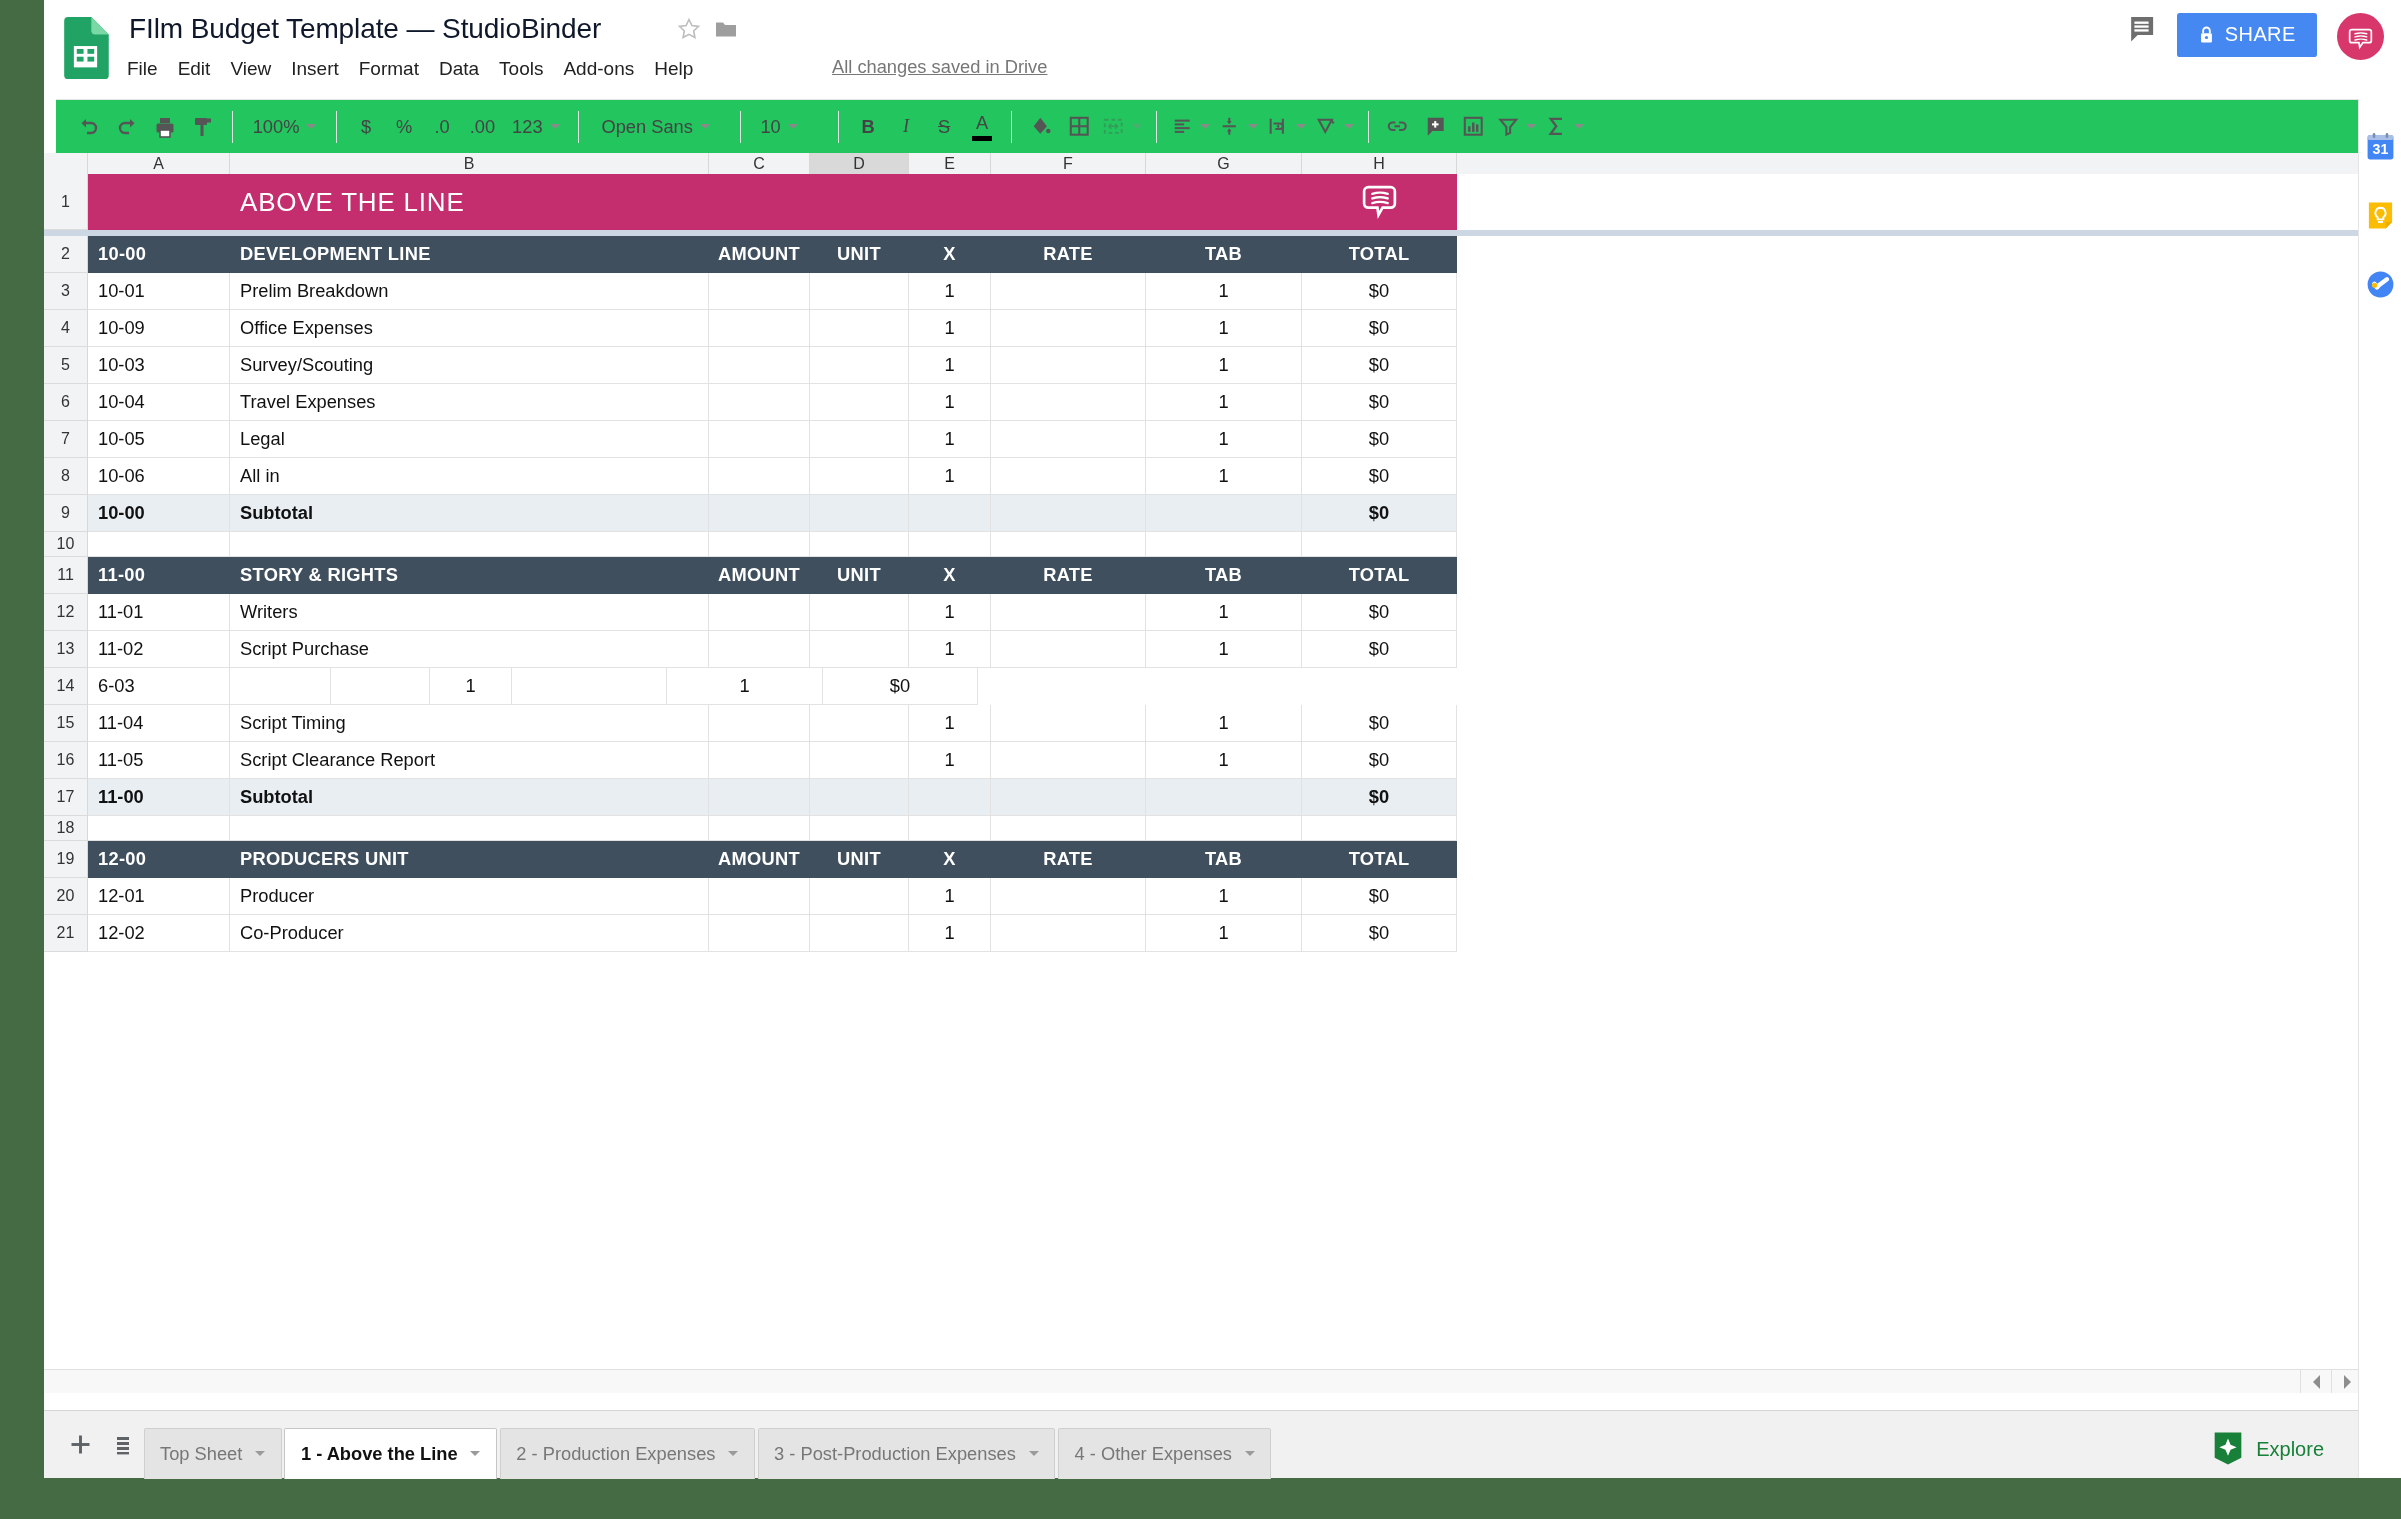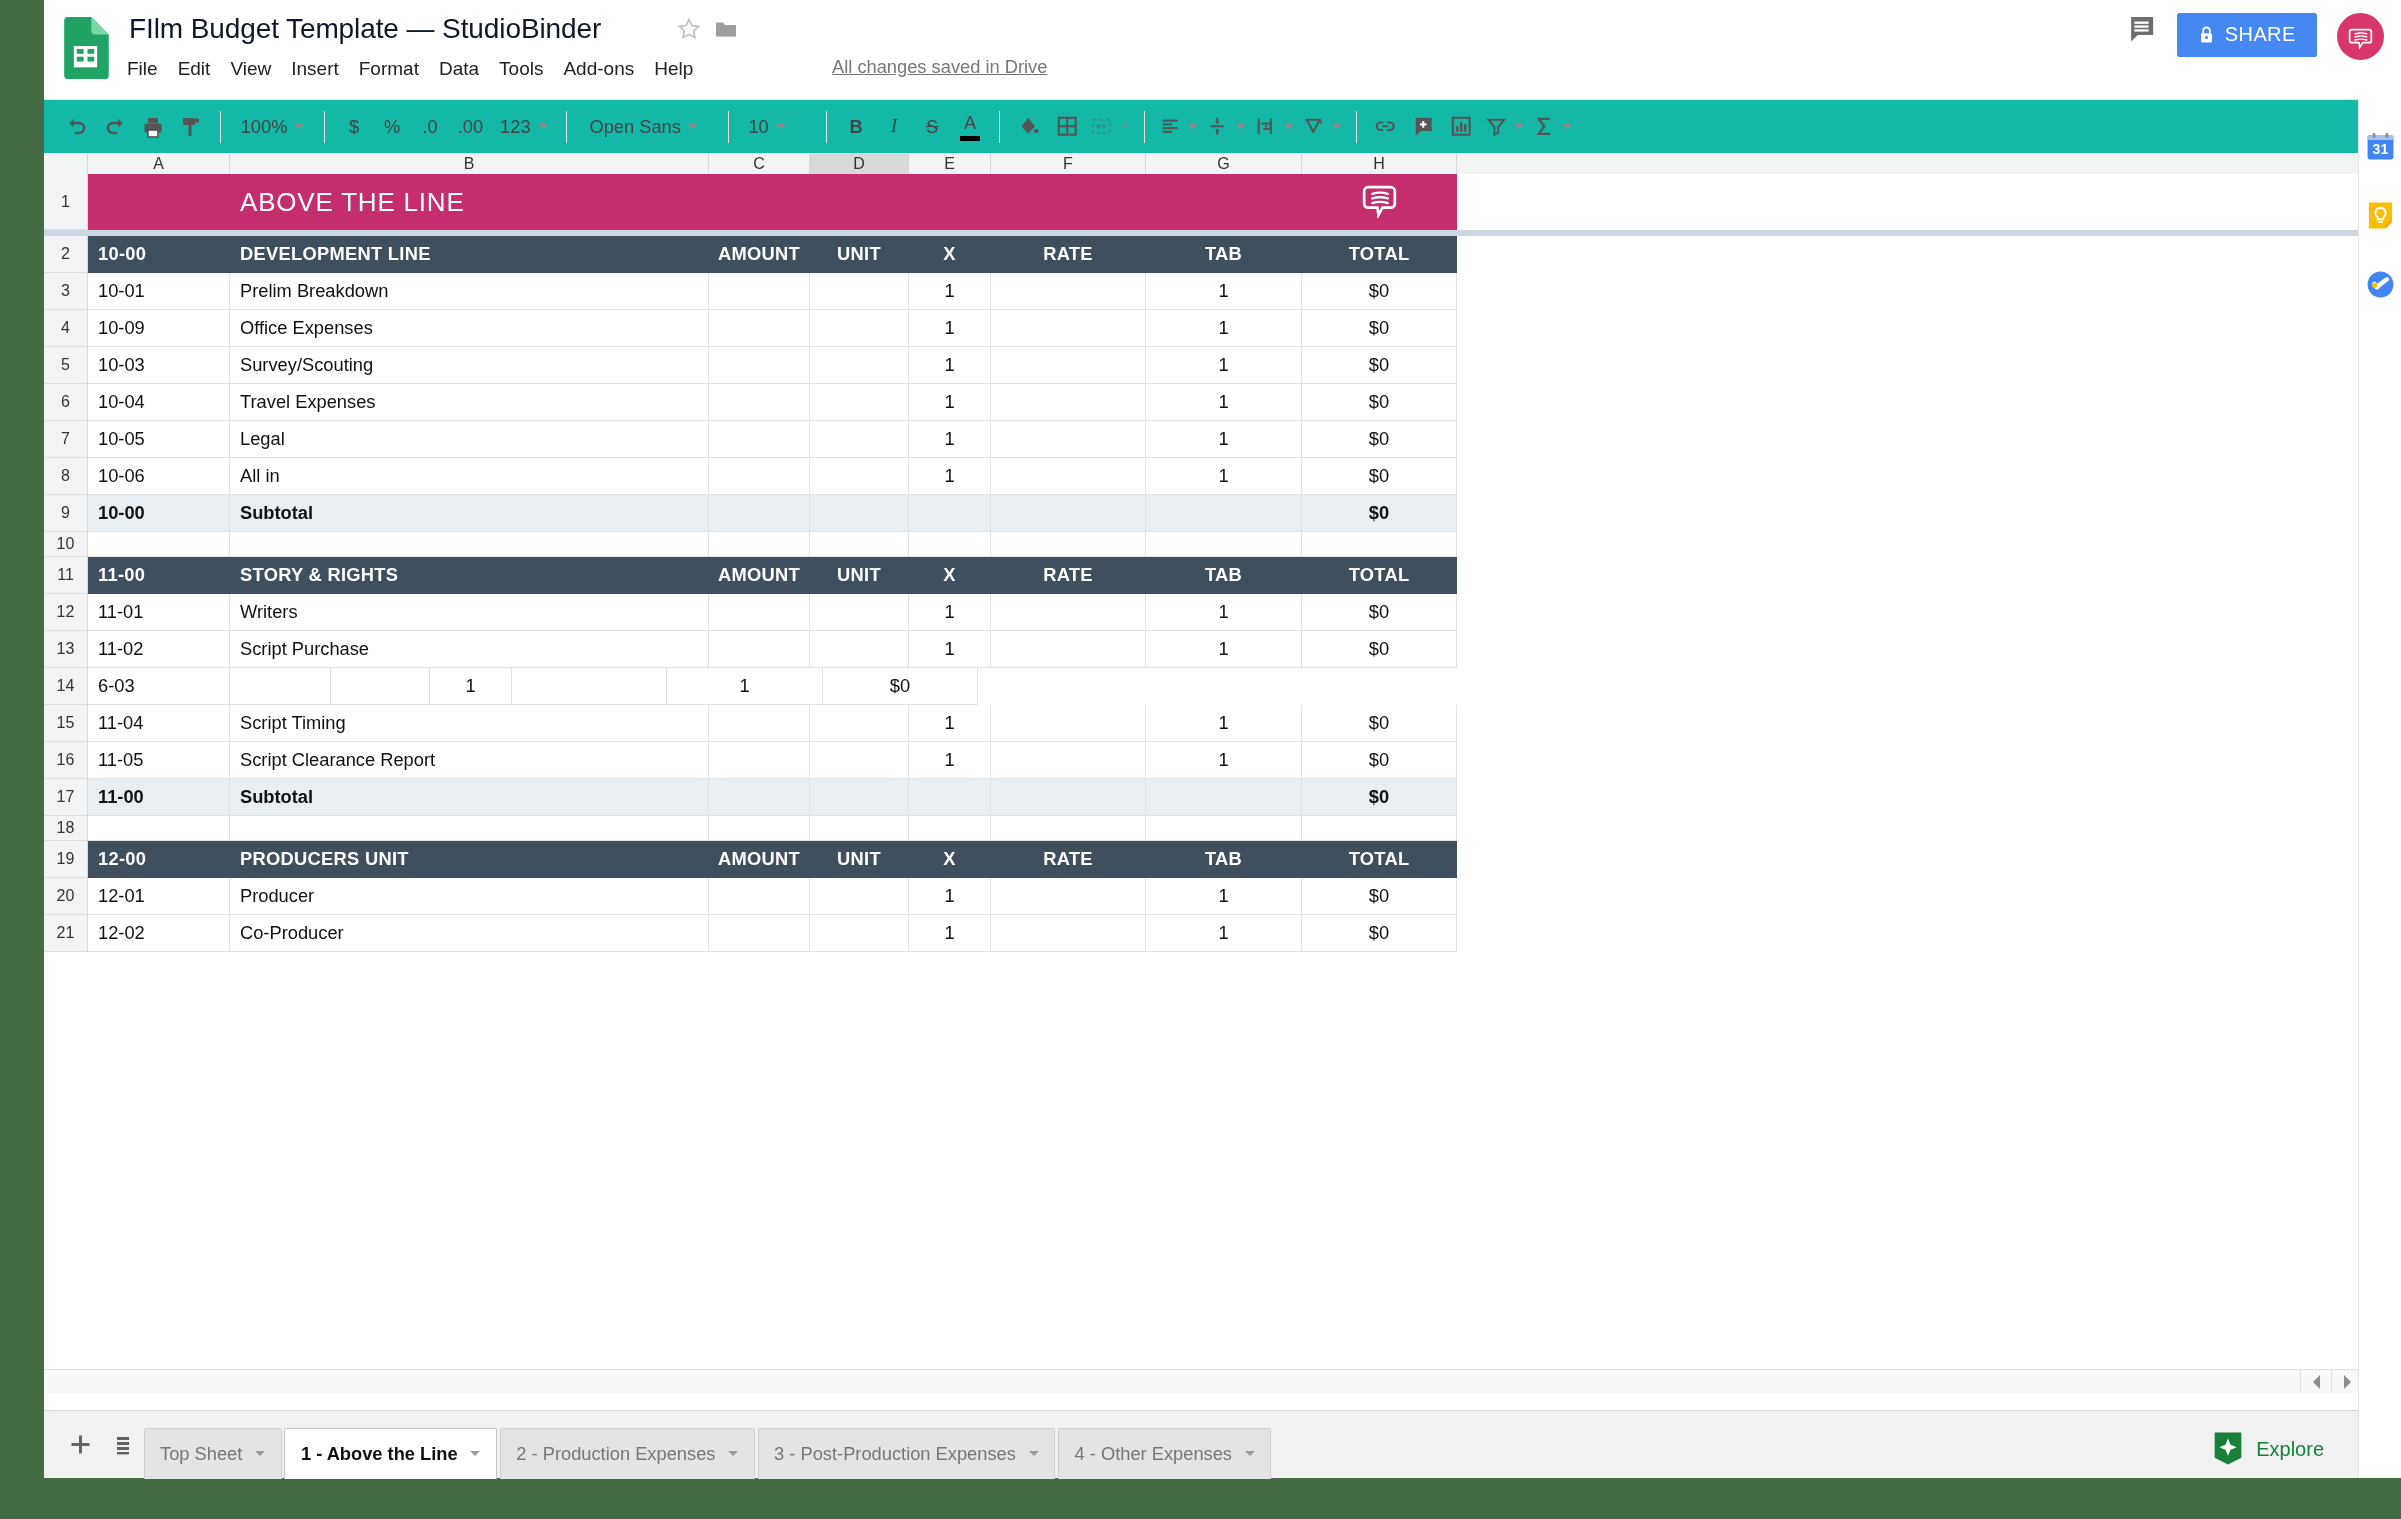--- a/index.html
+++ b/index.html
@@ -62,23 +62,23 @@
     cursor:pointer;
   }
   .lock-icon { width:17px; height:20px; }
   .avatar {
     width:47px; height:47px; border-radius:50%;
     background:#d8376c; display:flex; align-items:center; justify-content:center;
   }
 
   
   .toolbar {
-    position:relative; height:54px; background:#14b8a6;
+    position:relative; height:54px; background:#22c55e;
     border-top:0.7px solid #e4e4e4;
-    display:flex; align-items:center; padding-left:14px;
+    display:flex; align-items:center; padding-left:14px;margin-left:12px;
   }
   .tb-group { display:flex; align-items:center; height:54px; }
   .tb-sep { width:0.7px; height:32px; background:#e0e0e0; margin:0 10px; flex:none; }
   .tb-btn {
     min-width:38px; height:39px; display:flex; align-items:center; justify-content:center;
     color:#555; cursor:pointer; padding:0 4.2px;
   }
   .tb-btn.wide { padding:0 8.5px; }
   .tb-text { font-size:18.3px; color:#444; }
   .caret {

